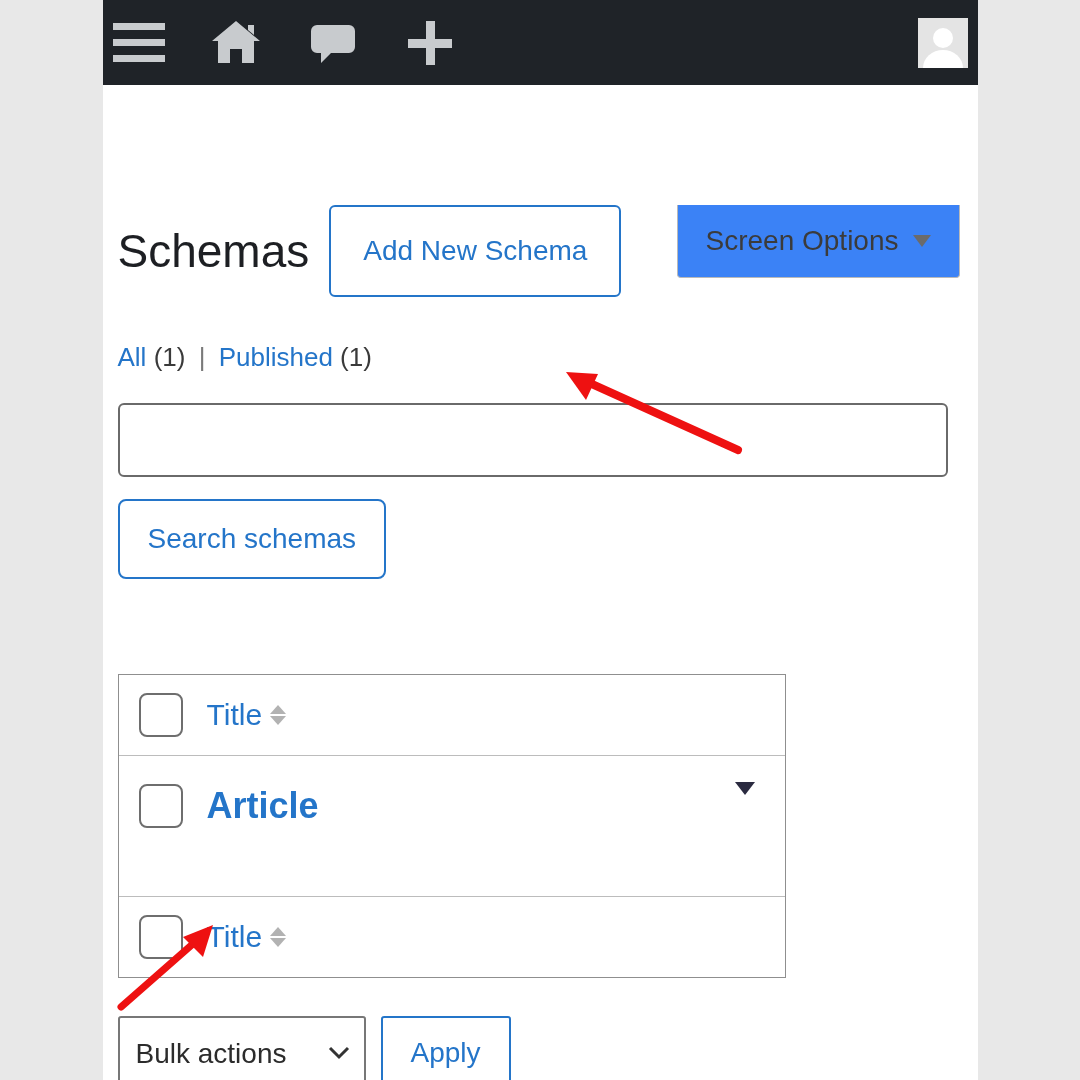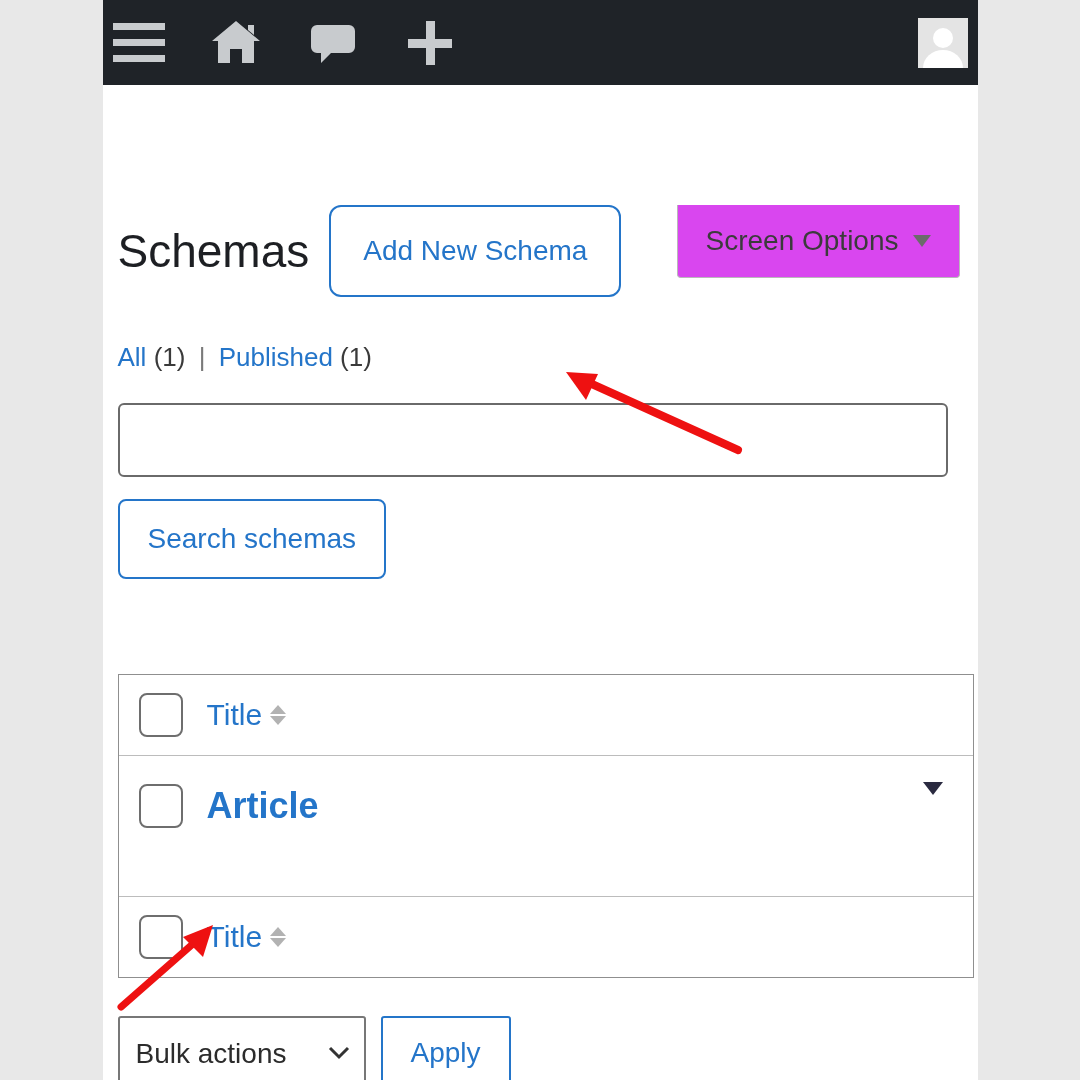--- a/index.html
+++ b/index.html
@@ -51,21 +51,21 @@
     .screen-options {
       position: absolute;
       right: 18px;
       top: 0;
       border: 1px solid #b9b9b9;
       border-top: none;
       border-radius: 0 0 4px 4px;
       padding: 20px 28px;
       font-size: 28px;
       color: #3b3b3b;
-      background: #d946ef;
+      background: #3b82f6;
       display: flex;
       align-items: center;
       gap: 14px;
       cursor: pointer;
     }
     .screen-options .tri {
       width: 0; height: 0;
       border-left: 9px solid transparent;
       border-right: 9px solid transparent;
       border-top: 12px solid #6b6b6b;
@@ -80,21 +80,21 @@
       font-size: 46px;
       font-weight: 400;
       color: #1d1f23;
     }
     .add-new {
       border: 2px solid #2475c9;
       color: #2475c9;
       font-size: 28px;
       padding: 28px 32px;
       background: #fff;
-      border-radius: 12px;
+      border-radius: 6px;
       cursor: pointer;
     }
     .filters {
       margin-top: 45px;
       font-size: 26px;
     }
     .filters a {
       color: #2475c9;
       text-decoration: none;
     }
@@ -115,21 +115,21 @@
       color: #2475c9;
       font-size: 28px;
       padding: 22px 28px;
       background: #fff;
       border-radius: 8px;
       cursor: pointer;
       text-align: right;
     }
     .table-wrap {
       margin-top: 95px;
-      width: 856px;
+      width: 668px;
       border: 1px solid #8f8f8f;
     }
     .table-row {
       display: flex;
       align-items: center;
       padding: 18px 20px;
       border-bottom: 1px solid #bcbcbc;
       gap: 24px;
       position: relative;
     }

